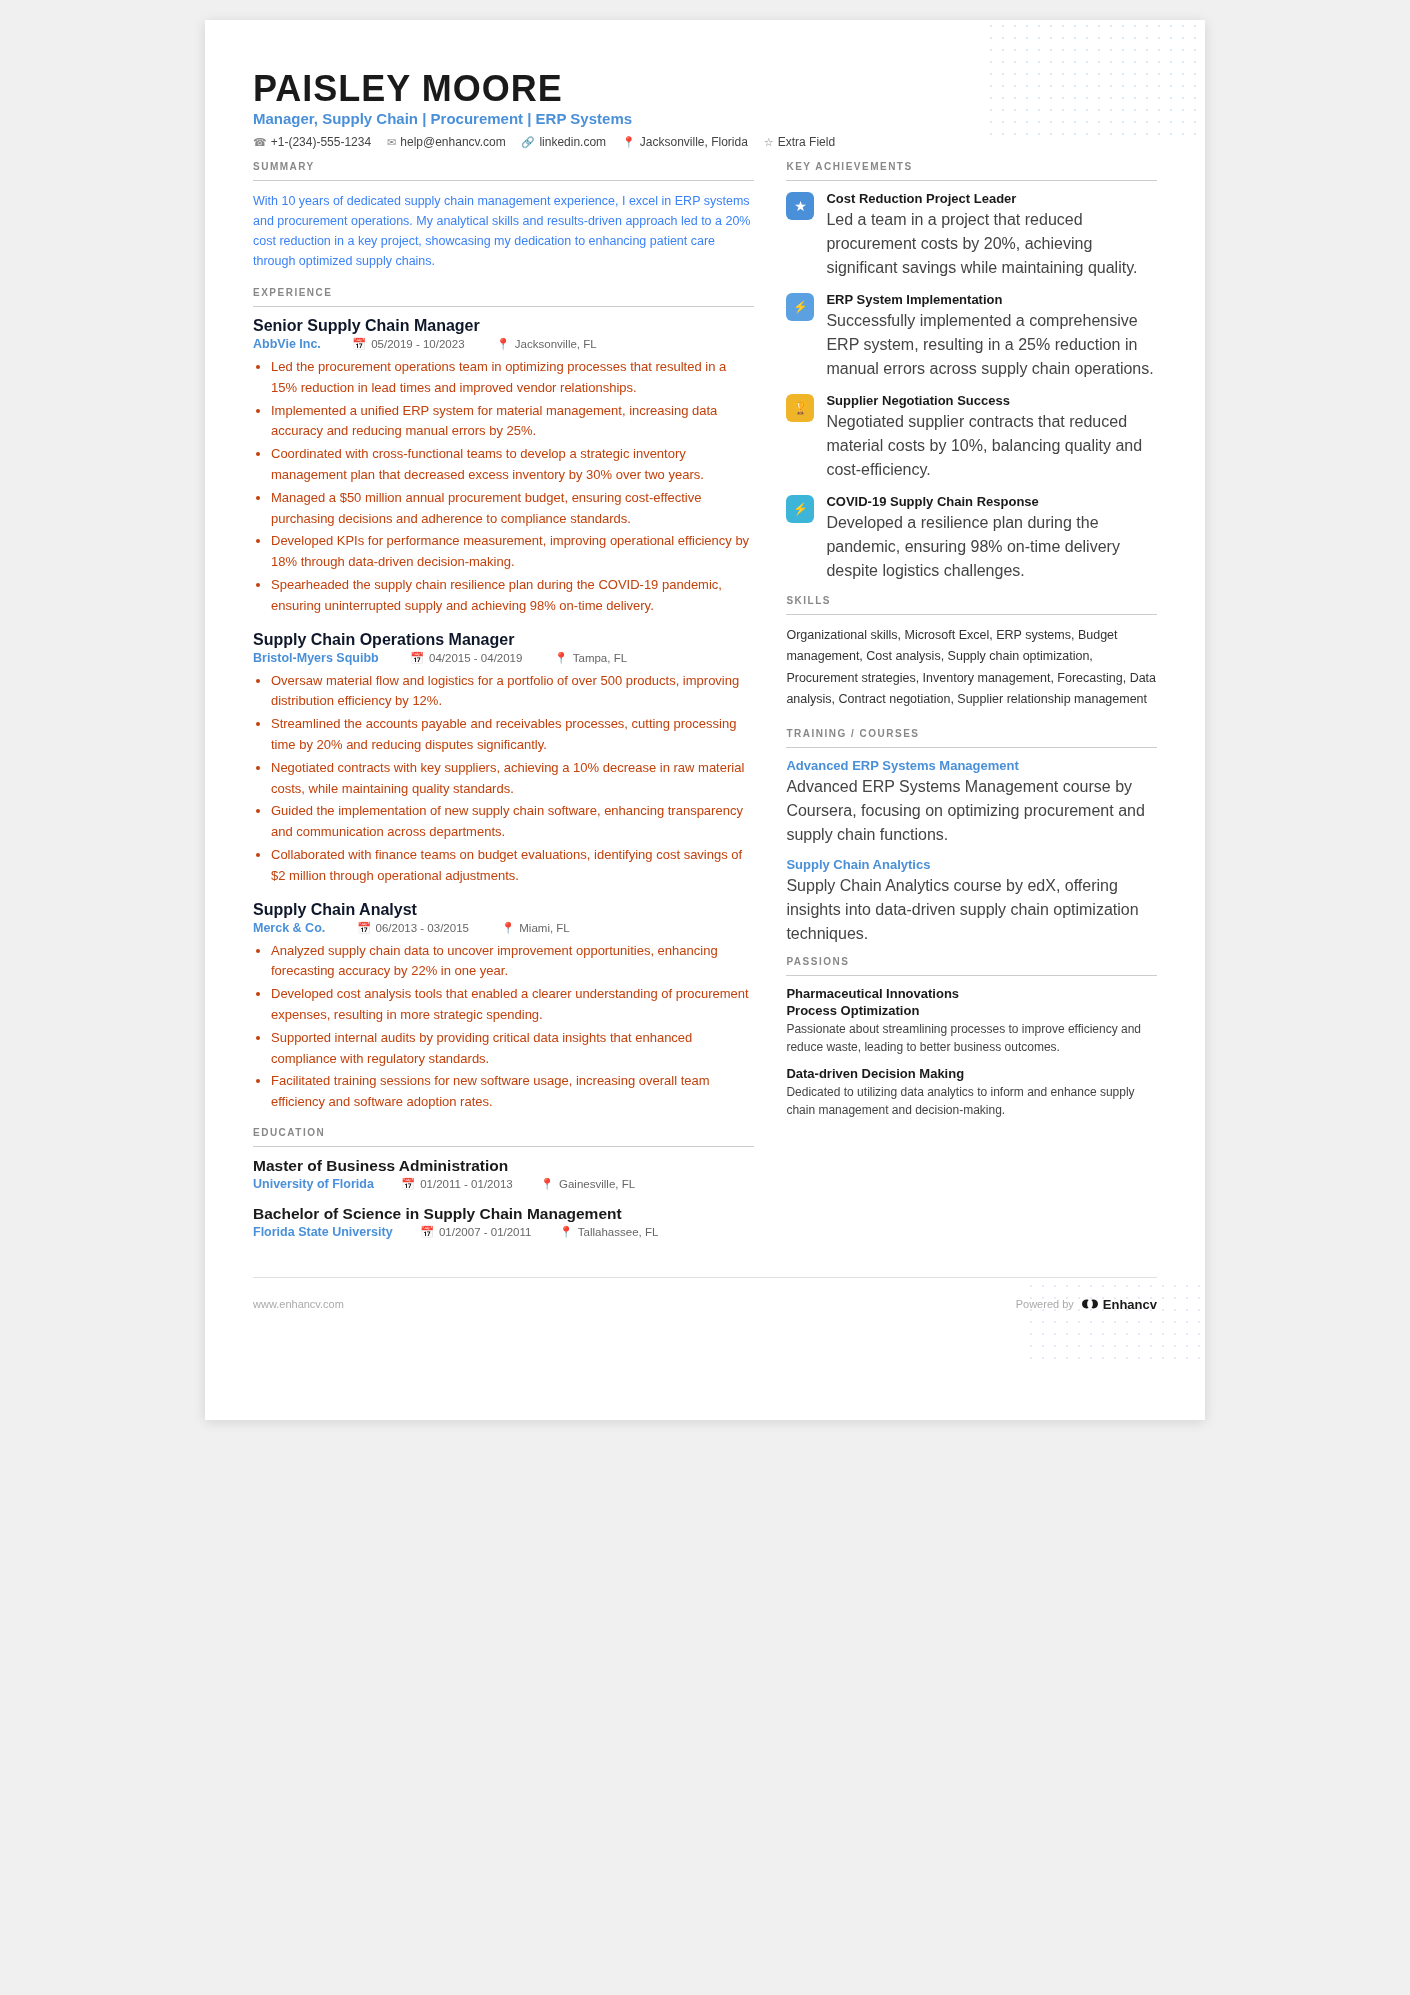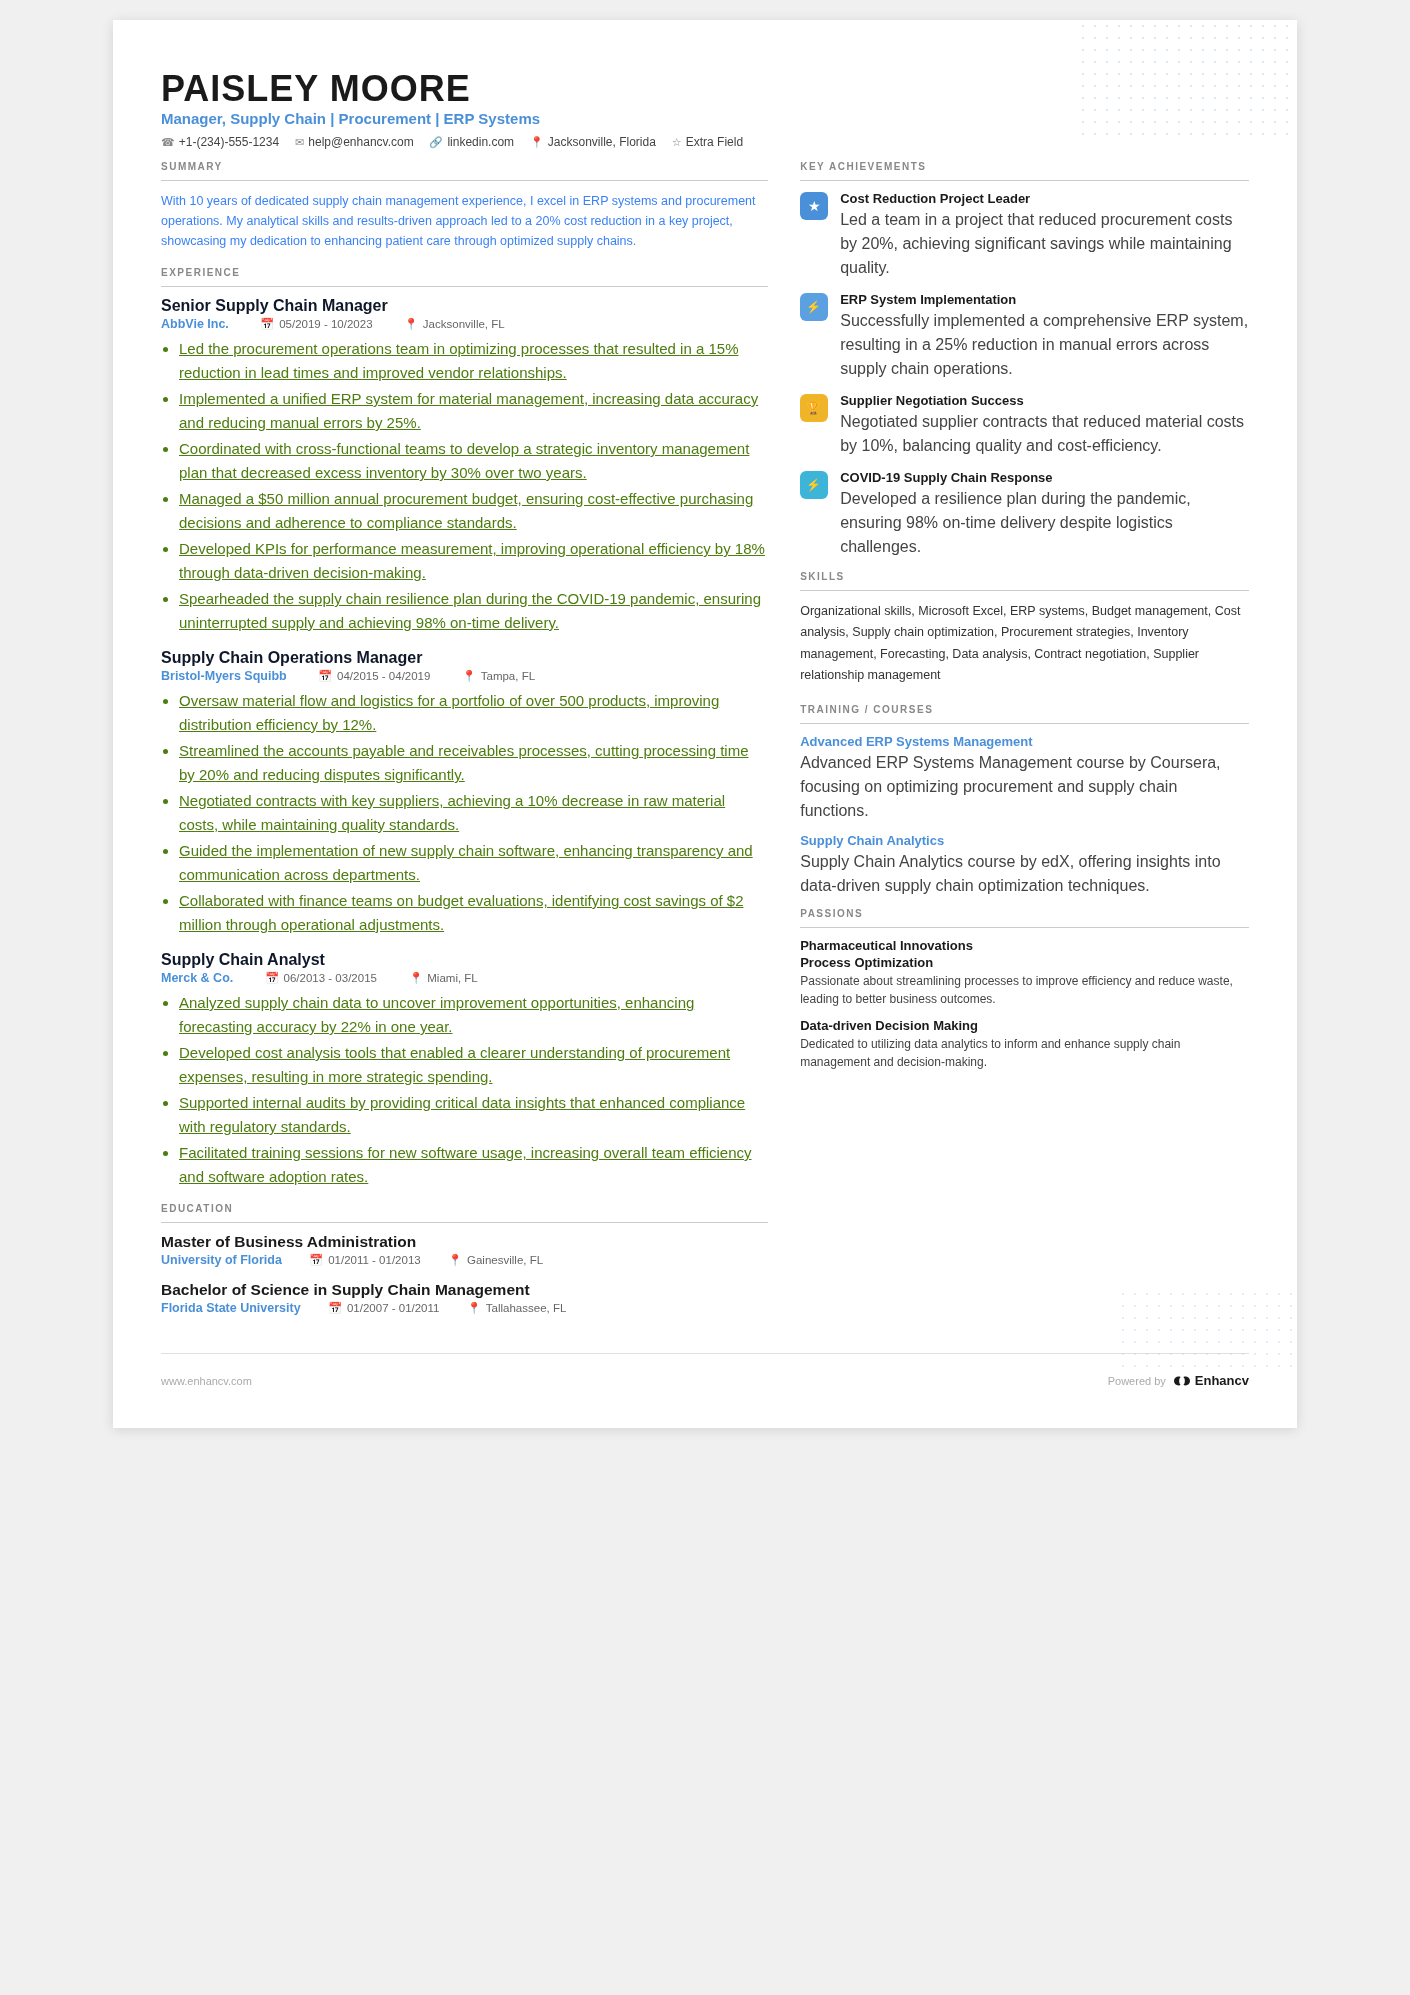--- a/index.html
+++ b/index.html
@@ -5,21 +5,21 @@
     * { margin: 0; padding: 0; box-sizing: border-box; }
     body {
       font-family: Arial, sans-serif;
       background: #f0f0f0;
       display: flex;
       justify-content: center;
       padding: 20px;
     }
     .resume-page {
       background: #fff;
-      width: 1184px;
+      width: 1000px;
       min-height: 1400px;
       padding: 48px 48px 40px 48px;
       position: relative;
       box-shadow: 0 2px 12px rgba(0,0,0,0.12);
     }
     
     .dot-pattern {
       position: absolute;
       top: 0;
       right: 0;
@@ -115,25 +115,24 @@
       display: flex;
       gap: 32px;
       font-size: 11.5px;
       color: #666;
       margin: 2px 0 6px 0;
       align-items: center;
     }
     .exp-meta-item { display: flex; align-items: center; gap: 4px; }
     .exp-bullets { list-style: disc; padding-left: 18px; margin-bottom: 12px; }
     .exp-bullets li {
-      font-size: 15px;
-      color: #4d7c0f;
+      font-size: 13px;
+      color: #c2410c;
       line-height: 1.6;
       margin-bottom: 2px;
-      text-decoration: underline;
     }
     .exp-block { margin-bottom: 14px; }
 
     
     .edu-degree {
       font-size: 15.5px;
       font-weight: 700;
       color: #1a1a1a;
       margin-bottom: 2px;
     }

